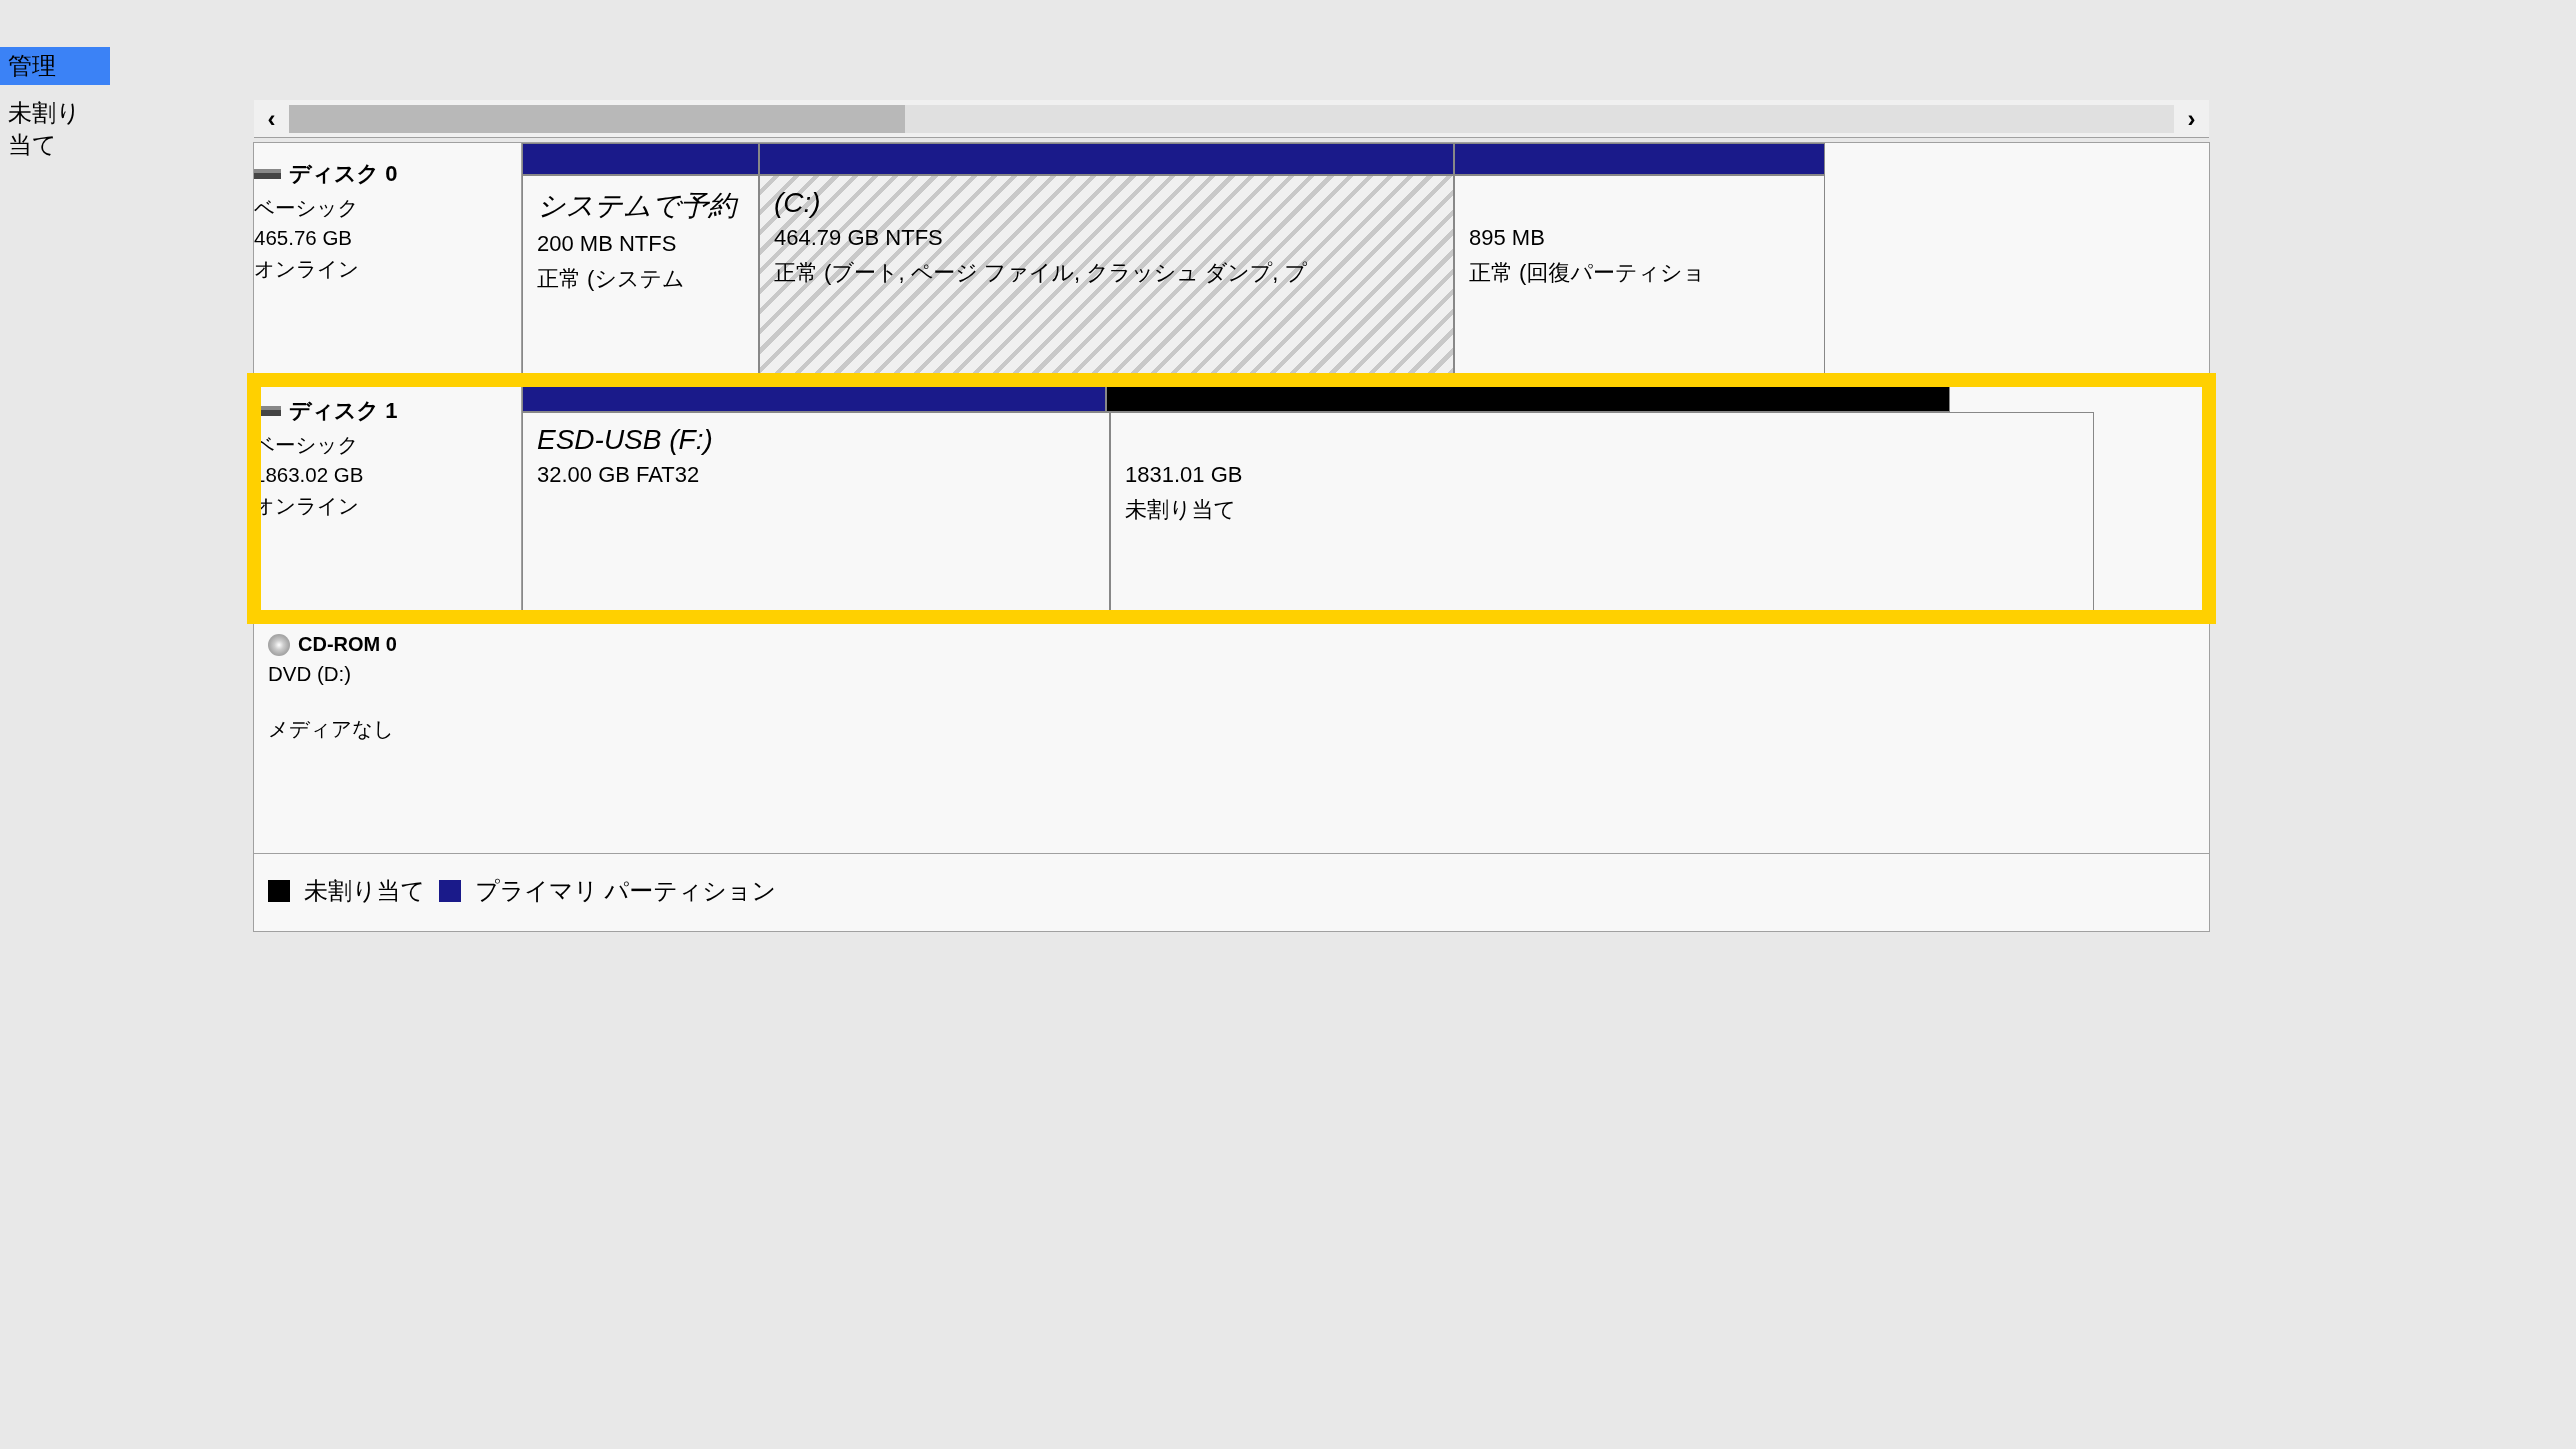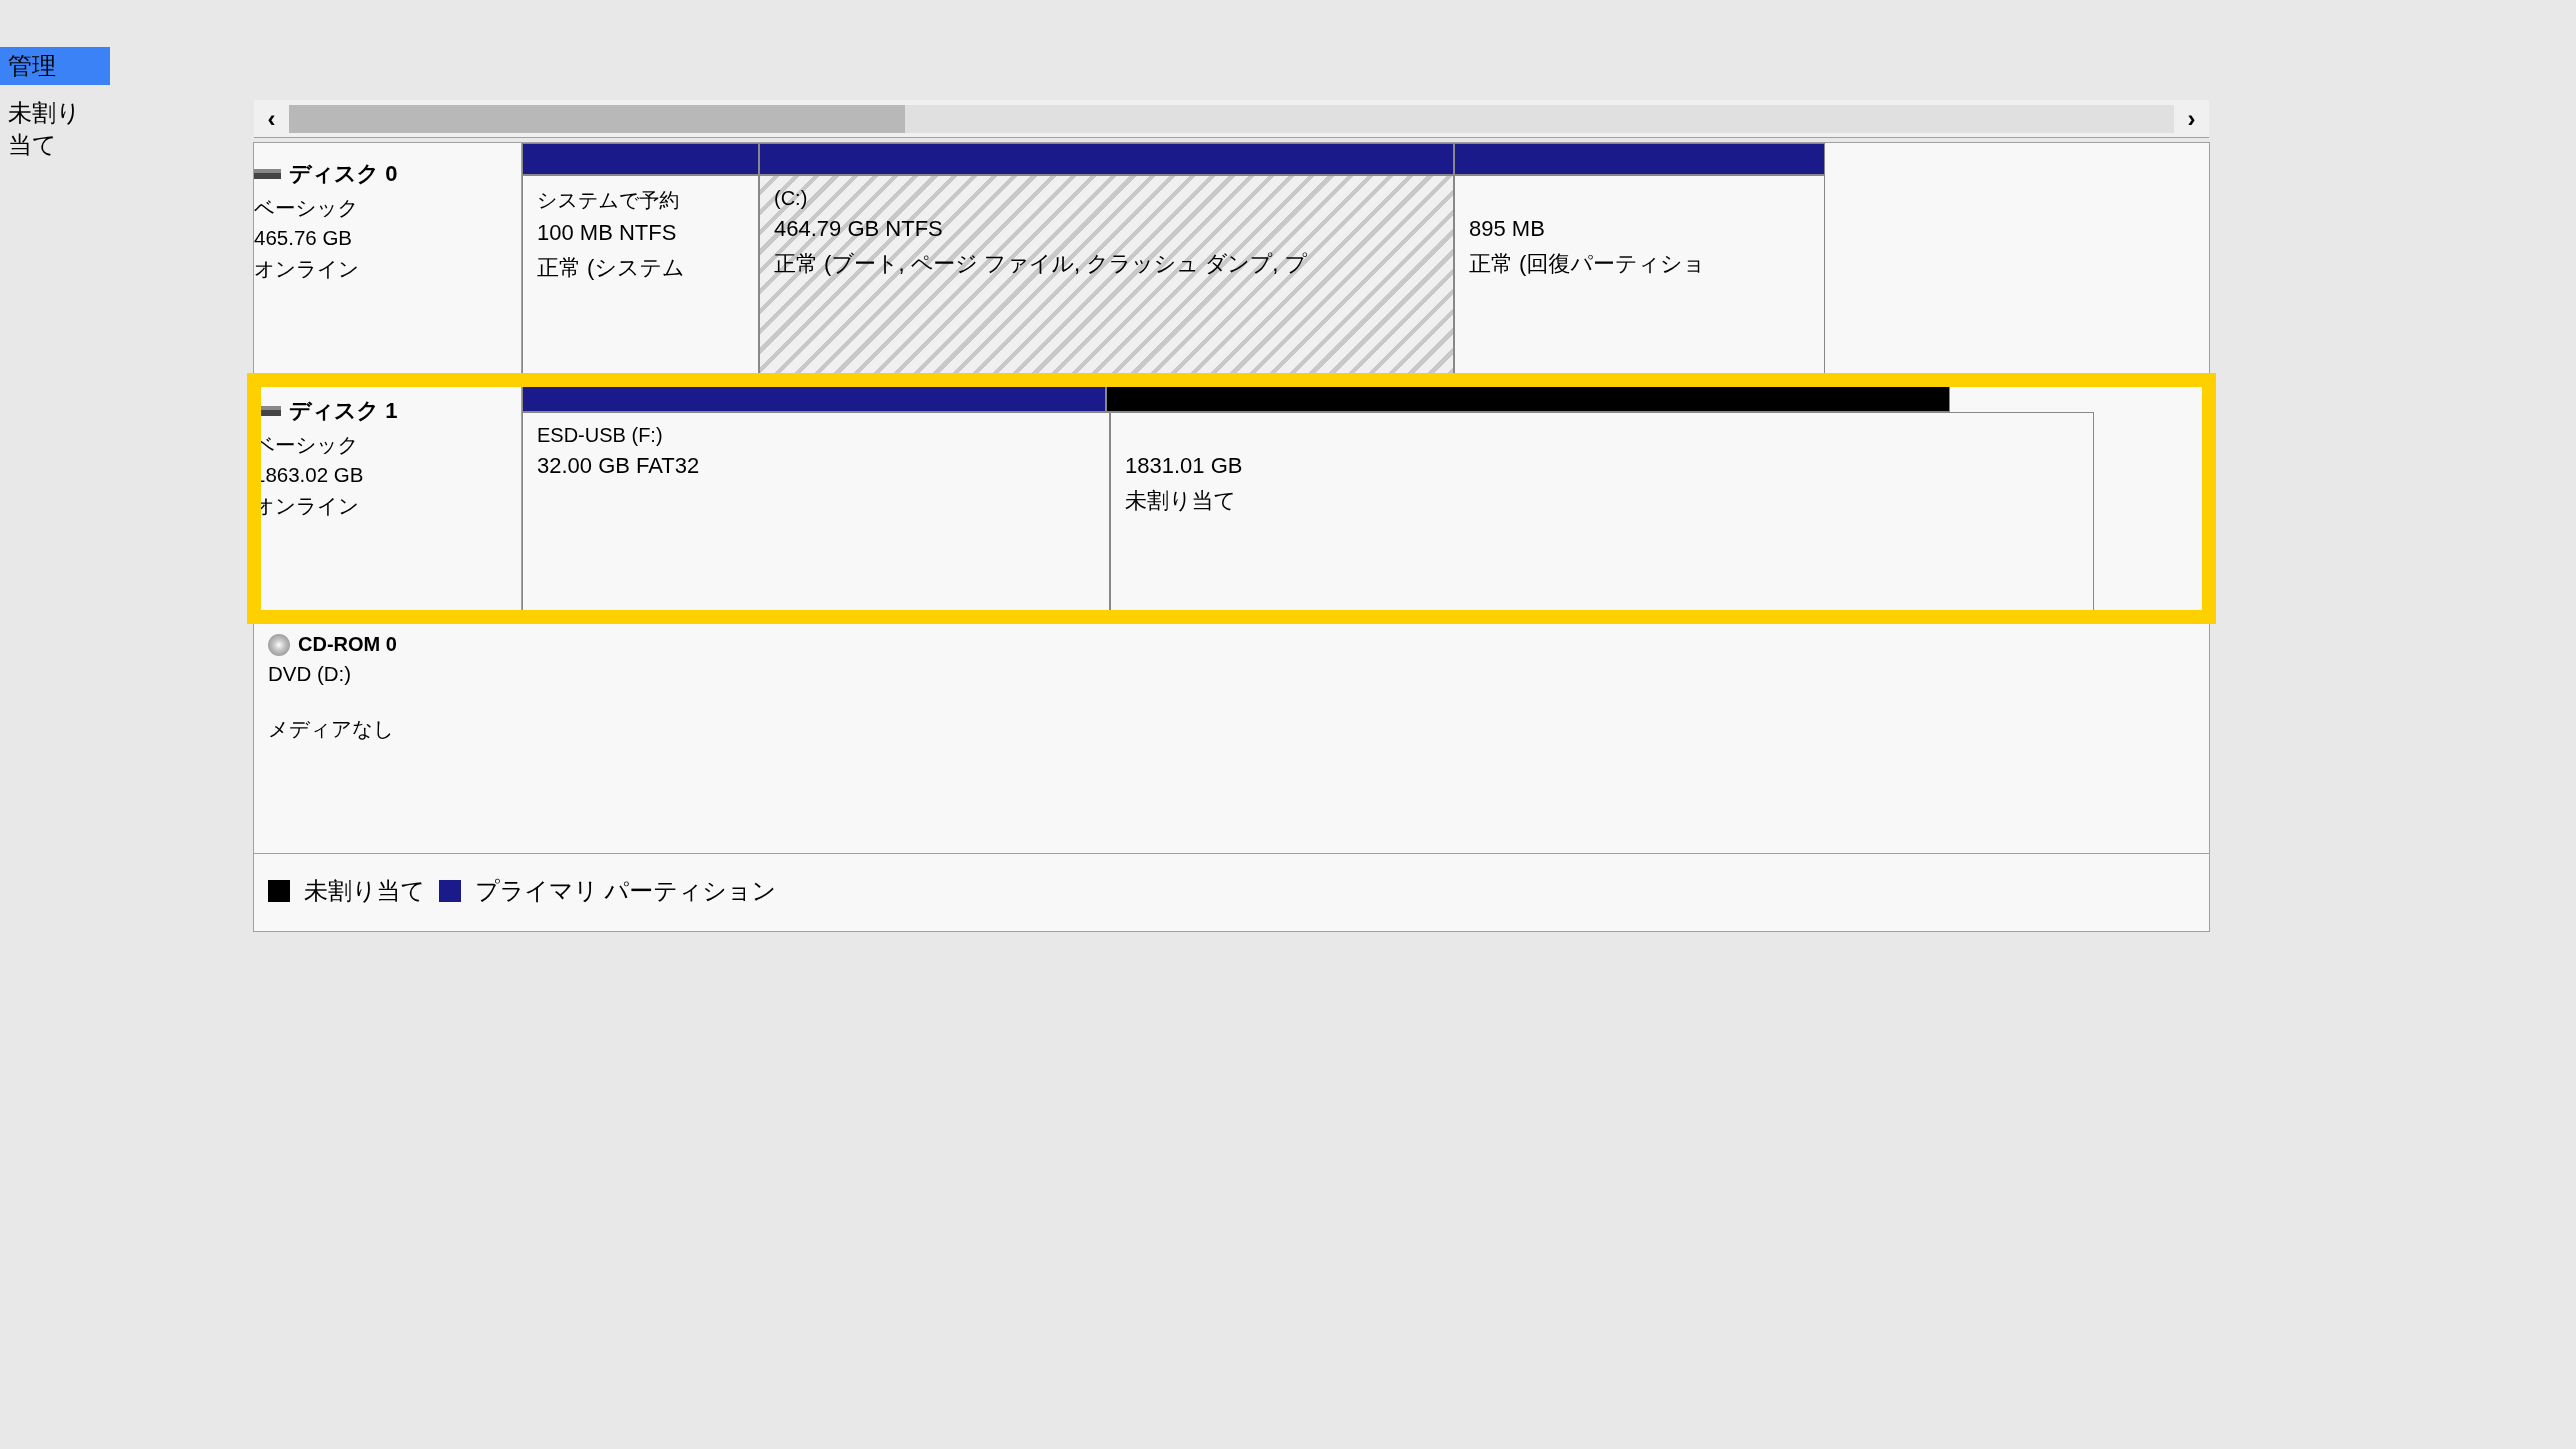--- a/index.html
+++ b/index.html
@@ -126,21 +126,21 @@
     }
     .partition-body.hatched {
       background-image: repeating-linear-gradient(
         135deg,
         #f0f0f0 0px,
         #f0f0f0 9.5px,
         #c8c8c8 9.5px,
         #c8c8c8 14px
       );
     }
-    .partition-label { font-weight: normal; font-size: 20px; }
+    .partition-label { font-weight: normal; font-size: 28px; font-style: italic; }
     .partition-size { font-size: 22px; }
     .partition-status { font-size: 22px; }
     .highlight-box {
       outline: 14px solid #ffd000;
       outline-offset: -7px;
       position: relative;
     }
     .cd-row {
       padding: 16px 14px;
       display: flex;
@@ -209,21 +209,21 @@
     </div>
     <div class="disk-partitions">
       <div class="partition-headers">
         <div class="partition-header hdr-primary" style="width:237px"></div>
         <div class="partition-header hdr-primary" style="width:695px"></div>
         <div class="partition-header hdr-primary" style="width:371px"></div>
       </div>
       <div class="partition-bodies">
         <div class="partition-body" style="width:237px">
           <span class="partition-label">システムで予約</span>
-          <span class="partition-size">100 MB NTFS</span>
+          <span class="partition-size">200 MB NTFS</span>
           <span class="partition-status">正常 (システム</span>
         </div>
         <div class="partition-body hatched" style="width:695px">
           <span class="partition-label">(C:)</span>
           <span class="partition-size">464.79 GB NTFS</span>
           <span class="partition-status">正常 (ブート, ページ ファイル, クラッシュ ダンプ, プ</span>
         </div>
         <div class="partition-body" style="width:371px">
           <span class="partition-label">&nbsp;</span>
           <span class="partition-size">895 MB</span>

